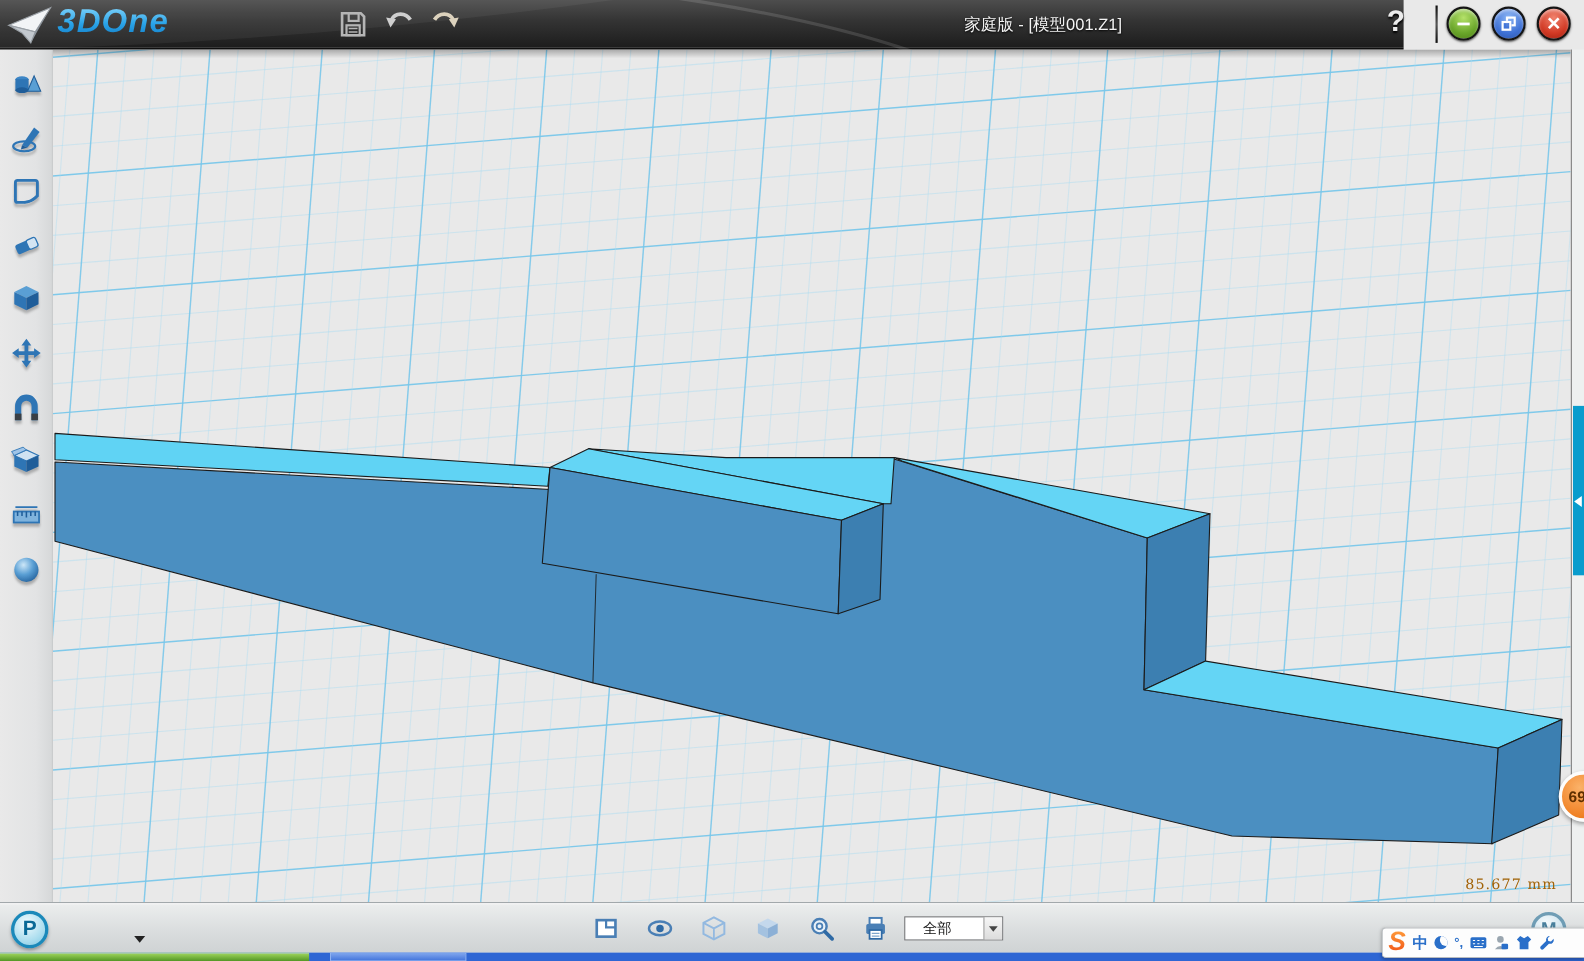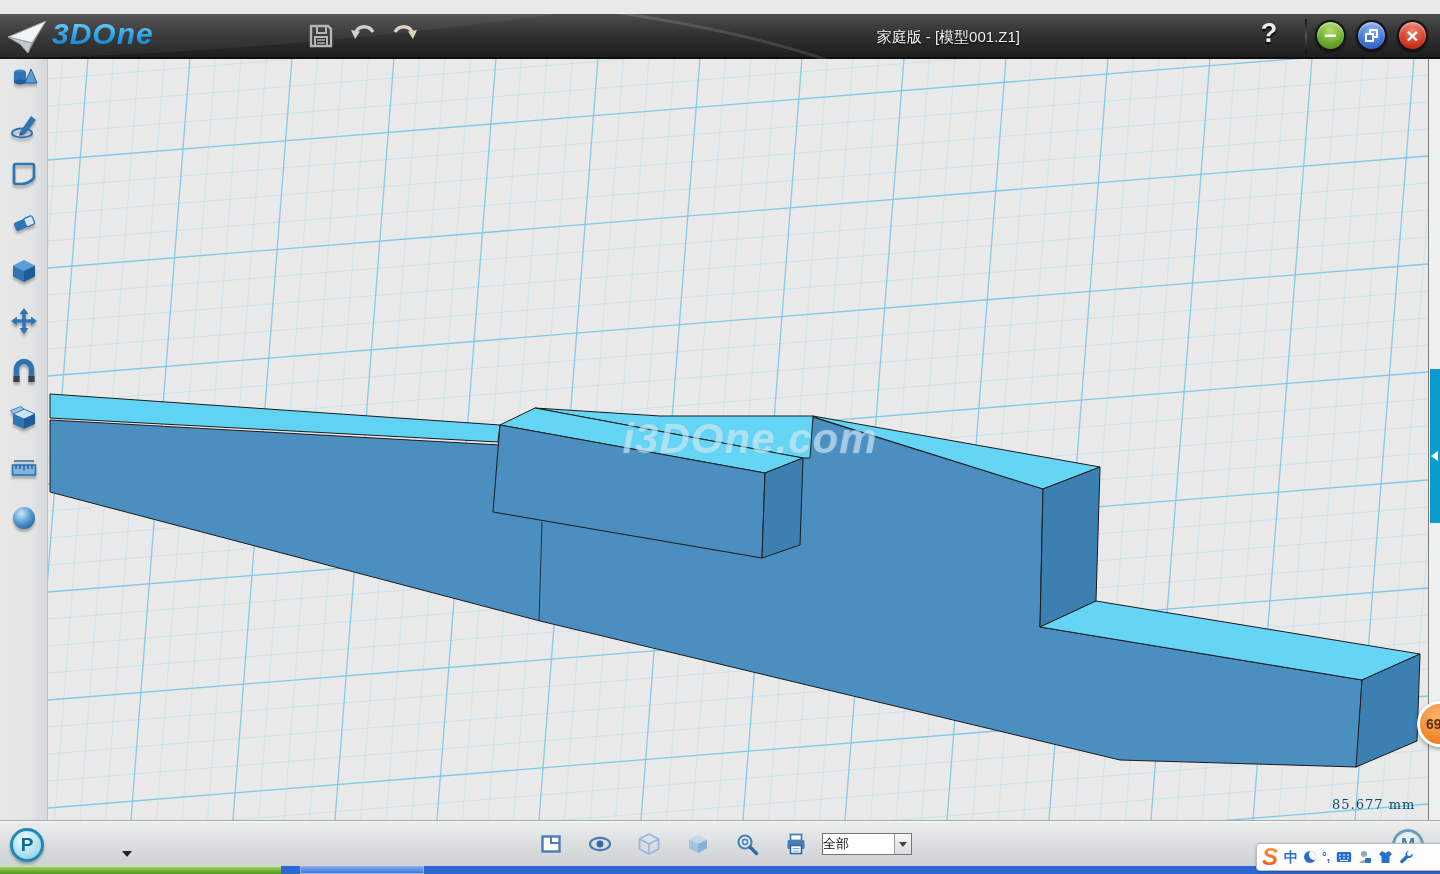--- a/index.html
+++ b/index.html
@@ -1,21 +1,21 @@
 <!DOCTYPE html>
 <html><head>
 <meta charset="utf-8">
 <style>
   * { margin:0; padding:0; box-sizing:border-box; }
   html,body { width:1440px; height:874px; overflow:hidden; font-family:"Liberation Sans",sans-serif; background:#e9e9e9; position:relative; }
 
   
-  .titlebar { position:absolute; left:0; top:0; width:1440px; height:45px;
+  .titlebar { position:absolute; left:0; top:0; width:1276px; height:45px;
     background:linear-gradient(#4d4d4d 0%,#333 45%,#1d1d1d 100%);
-    border-bottom:2px solid #0e0e0e; z-index:50;margin-top:14px; }
+    border-bottom:2px solid #0e0e0e; z-index:50; }
   .tb-curve { position:absolute; left:0; top:0; width:100%; height:45px; pointer-events:none; }
   .logo-plane { position:absolute; left:6px; top:3px; }
   .logo-text { position:absolute; left:52px; top:3px; font-size:30px; font-weight:bold; font-style:italic;
     letter-spacing:1px; background:linear-gradient(#8fdcff,#29a3e8 55%,#0f76c0);
     -webkit-background-clip:text; background-clip:text; color:transparent;
     text-shadow:0 0 1px rgba(0,0,0,0.0); }
   .tb-btn { position:absolute; top:7px; width:30px; height:30px; display:flex; align-items:center; justify-content:center; cursor:pointer; }
   .tb-title { position:absolute; left:420px; top:0; width:600px; height:45px; line-height:45px;
     text-align:right; color:#f2f2f2; font-size:15px; text-shadow:0 1px 2px #000; }
   .tb-help { position:absolute; left:1252px; top:4px; width:34px; height:36px; color:#ececec;
@@ -41,37 +41,37 @@
     filter:drop-shadow(0 3px 1px rgba(0,0,0,0.25)); }
 
   
   .canvas { position:absolute; left:48px; top:45px; width:1380px; height:775px; background:#e9e9e9; overflow:hidden; }
   .canvas-shadow { position:absolute; left:0; top:0; width:100%; height:8px;
     background:linear-gradient(rgba(0,0,0,0.28),rgba(0,0,0,0)); pointer-events:none; }
   .watermark { position:absolute; left:552px; top:370px; width:300px; text-align:center;
     font-size:42px; font-weight:bold; font-style:italic; color:rgba(240,250,254,0.42);
     text-shadow:0 0 2px rgba(150,200,225,0.5); pointer-events:none; letter-spacing:1px; }
   .scale-label { position:absolute; left:1284px; top:752px; font-family:"DejaVu Serif",serif;
-    font-size:13px; color:#0c4a6e; letter-spacing:1px; }
+    font-size:13px; color:#a16207; letter-spacing:1px; }
 
   
   .rightstrip { position:absolute; left:1428px; top:45px; width:12px; height:775px;
     background:#eef0f0; border-left:1px solid #7f7f7f; z-index:12; }
   .panel-tab { position:absolute; left:1px; top:324px; width:11px; height:154px; background:#099ccd; cursor:pointer; }
   .panel-tab .tri { position:absolute; left:1px; top:82px; width:0; height:0;
     border-top:5px solid transparent; border-bottom:5px solid transparent; border-right:7px solid #fff; }
 
   
   .statusbar { position:absolute; left:0; top:820px; width:1440px; height:46px;
     background:linear-gradient(#eceeee,#d9dcdd 60%,#cfd3d4); border-top:1px solid #a2a8ab;
     box-shadow:inset 0 1px 0 #fafafa; z-index:20; }
   .sb-icon { position:absolute; top:11px; width:24px; height:24px; cursor:pointer; }
   .dropdown { position:absolute; left:822px; top:12px; width:90px; height:22px; background:#fff;
     border:1px solid #747678; display:flex; align-items:center; cursor:pointer; }
-  .dropdown .val { flex:1; font-size:13px; padding-left:0; color:#111; }
+  .dropdown .val { flex:1; font-size:13px; padding-left:16px; color:#111; }
   .dropdown .dd-btn { width:17px; height:100%; border-left:1px solid #9a9a9a;
     background:linear-gradient(#f6f6f6,#dcdcdc); display:flex; align-items:center; justify-content:center; }
   .dd-arrow { width:0; height:0; border-left:4px solid transparent; border-right:4px solid transparent; border-top:5px solid #444; }
 
   .round-badge { position:absolute; border-radius:50%; display:flex; align-items:center; justify-content:center;
     font-weight:bold; cursor:pointer; }
   .p-badge { left:10px; top:828px; width:34px; height:34px; border:3px solid #1b89ba;
     background:radial-gradient(circle at 40% 30%, #f2fbfe, #a8dcee 65%, #7cc4e0);
     color:#0a6a97; font-size:19px; z-index:21; box-shadow:0 2px 3px rgba(0,0,0,.3); }
   .p-arrow { position:absolute; left:122px; top:851px; width:0; height:0; z-index:21; cursor:pointer;
@@ -335,21 +335,20 @@
       <polygon fill="#3c7fb1" points="995,444 1052,422 1048,556 992,582"></polygon>
       <polygon fill="#64d5f5" points="992,582 1048,556 1372,609 1314,635"></polygon>
       <polygon fill="#3c7fb1" points="1314,635 1372,609 1369,696 1308,722"></polygon>
       <polygon fill="#64d5f5" points="452,380 487,363 755,413 717,428"></polygon>
       <polygon fill="#4b8fc1" points="452,380 717,428 714,513 445,467"></polygon>
       <polygon fill="#3c7fb1" points="717,428 755,413 752,500 714,513"></polygon>
       <line x1="494" y1="477" x2="491" y2="576" stroke-width="0.8"></line>
     </g>
   </svg>
   <div class="canvas-shadow"></div>
-  <div class="watermark">i3DOne.com</div>
   <div class="scale-label">
     <span>85.677</span>&nbsp;<span>mm</span>
   </div>
 </div>
 
 <div class="rightstrip">
   <div class="panel-tab">
     <div class="tri"></div>
   </div>
 </div>

